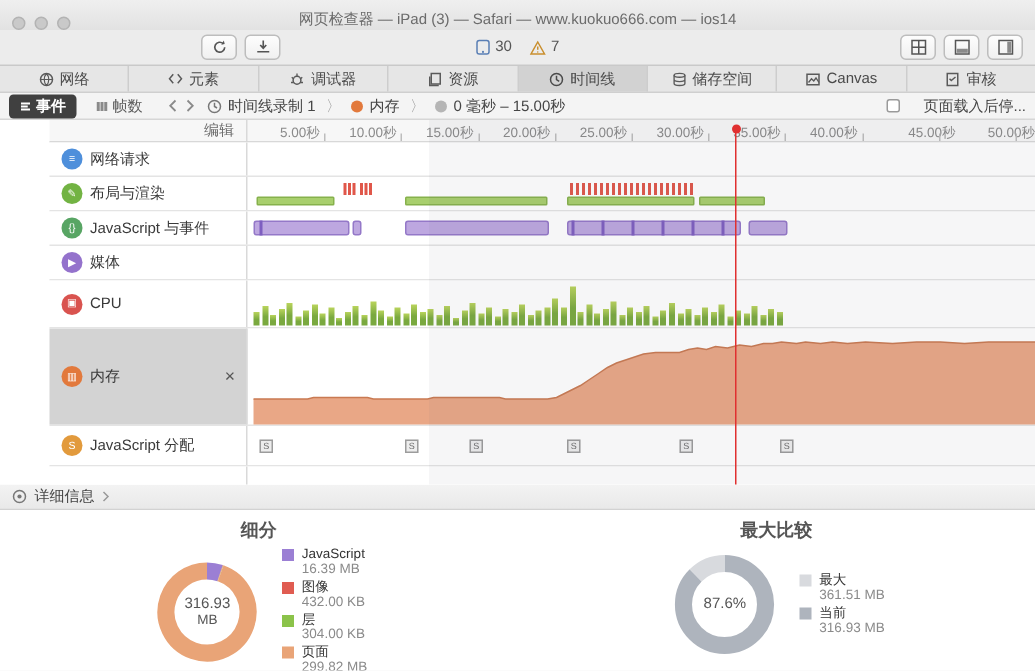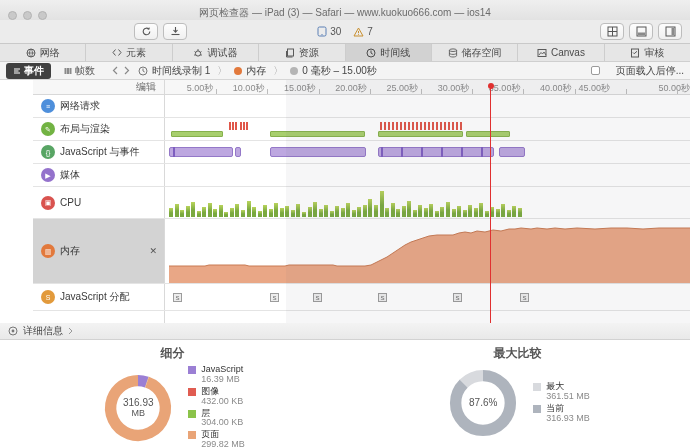--- a/index.html
+++ b/index.html
@@ -263,21 +263,21 @@
           <div class="ruler-label" style="left: 155.8px;">20.00秒</div>
           <div class="ruler-tick" style="left: 204.8px;"></div>
           <div class="ruler-label" style="left: 207px;">25.00秒</div>
           <div class="ruler-tick" style="left: 256px;"></div>
           <div class="ruler-label" style="left: 258.2px;">30.00秒</div>
           <div class="ruler-tick" style="left: 307.2px;"></div>
           <div class="ruler-label" style="left: 309.4px;">35.00秒</div>
           <div class="ruler-tick" style="left: 358.4px;"></div>
           <div class="ruler-label" style="left: 360.6px;">40.00秒</div>
           <div class="ruler-tick" style="left: 409.6px;"></div>
-          <div class="ruler-label" style="left: 399px;">45.00秒</div>
+          <div class="ruler-label" style="left: 426px;">45.00秒</div>
           <div class="ruler-tick" style="left: 460.8px;"></div>
           <div class="ruler-label" style="left: 479px;">50.00秒</div>
           <div class="ruler-tick" style="left: 512px;"></div>
         </div>
     </div>
 
     <div class="row" style="height:23px">
       <div class="side">
         <span class="inst-icon" style="background: rgb(78, 143, 219);">≡</span>
         <span>网络请求</span>

